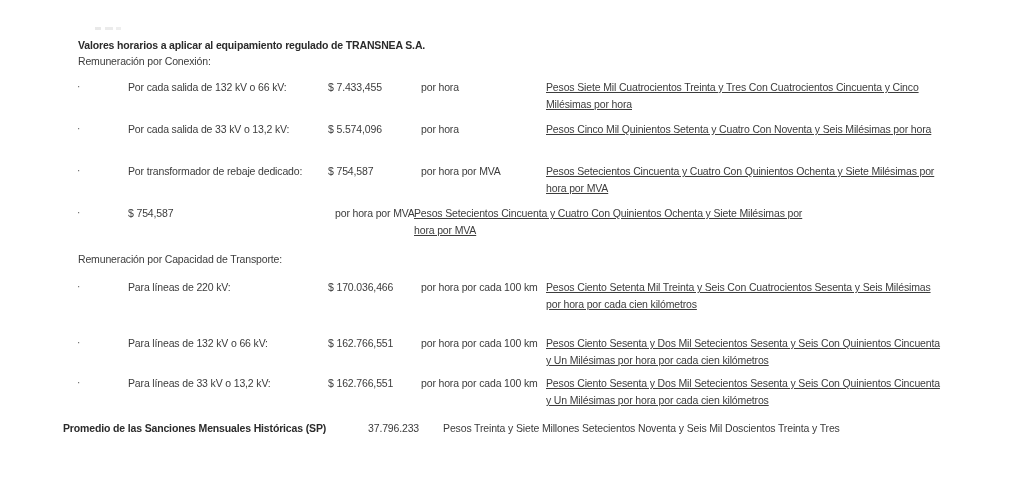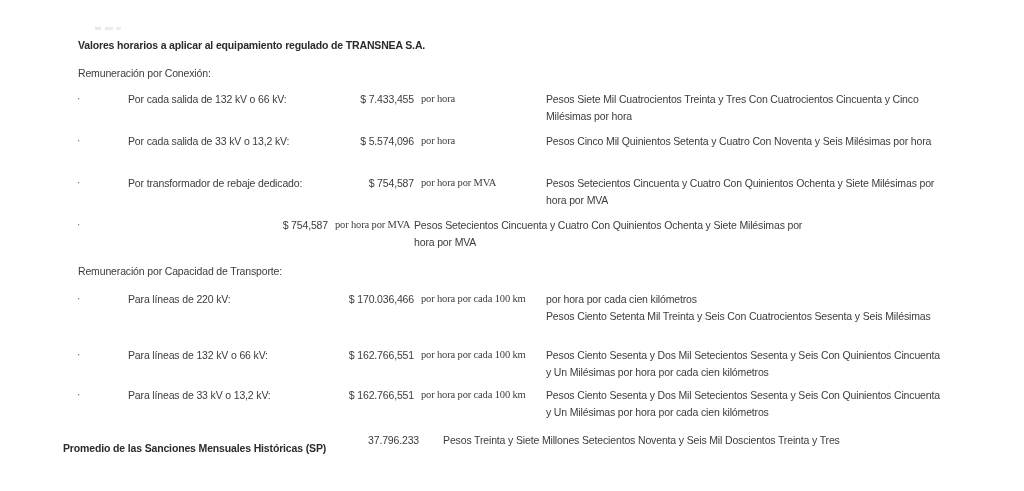--- a/index.html
+++ b/index.html
@@ -46,59 +46,57 @@
     padding-left: 77px;
     align-items: start;
   }
   .cell { line-height: 16px; }
   .bullet {
     color: #5a5a5a;
     font-size: 10px;
   }
   .label { white-space: nowrap; }
   .amount {
-    text-align: right;
     white-space: nowrap;
   }
   .unit {
     padding-left: 7px;
     white-space: nowrap;
-    font-family: Liberation Serif, serif;
   }
   .desc { line-height: 17px; }
   .desc-line {
     line-height: 17px;
     white-space: nowrap;
+    text-decoration: underline;
   }
   .summary-row {
     display: grid;
     grid-template-columns: 305px auto;
     padding-left: 63px;
     align-items: start;
     line-height: 16px;
   }
   .summary-label {
     font-weight: bold;
     color: #2b2b2b;
     white-space: nowrap;
-    margin-top: 8px;
   }
   .summary-value-wrap { white-space: nowrap; }
   .summary-value { margin-right: 24px; }
 </style>
 </head>
 <body>
 
 <div class="page">
 
   <div class="scan-artifact"></div>
 
   <div class="doc-title">Valores horarios a aplicar al equipamiento regulado de TRANSNEA S.A.</div>
 
-  <div class="section-heading" style="margin-top:12px">Remuneración por Conexión:</div>
+  <div class="section-heading" style="">Remuneración por Conexión:</div>
 
   <div class="row" style="margin-top:10px">
     <div class="cell bullet">·</div>
     <div class="cell label">Por cada salida de 132 kV o 66 kV:</div>
     <div class="cell amount">$ 7.433,455</div>
     <div class="cell unit">por hora</div>
     <div class="cell desc">
       <div class="desc-line">Pesos Siete Mil Cuatrocientos Treinta y Tres Con Cuatrocientos Cincuenta y Cinco</div>
       <div class="desc-line">Milésimas por hora</div>
     </div>
@@ -136,22 +134,22 @@
   </div>
 
   <div class="section-heading" style="margin-top:12px">Remuneración por Capacidad de Transporte:</div>
 
   <div class="row" style="margin-top:12px">
     <div class="cell bullet">·</div>
     <div class="cell label">Para líneas de 220 kV:</div>
     <div class="cell amount">$ 170.036,466</div>
     <div class="cell unit">por hora por cada 100 km</div>
     <div class="cell desc">
+      <div class="desc-line">Pesos Ciento Setenta Mil Treinta y Seis Con Cuatrocientos Sesenta y Seis Milésimas</div>
       <div class="desc-line">por hora por cada cien kilómetros</div>
-      <div class="desc-line">Pesos Ciento Setenta Mil Treinta y Seis Con Cuatrocientos Sesenta y Seis Milésimas</div>
     </div>
   </div>
 
   <div class="row" style="margin-top:22px">
     <div class="cell bullet">·</div>
     <div class="cell label">Para líneas de 132 kV o 66 kV:</div>
     <div class="cell amount">$ 162.766,551</div>
     <div class="cell unit">por hora por cada 100 km</div>
     <div class="cell desc">
       <div class="desc-line">Pesos Ciento Sesenta y Dos Mil Setecientos Sesenta y Seis Con Quinientos Cincuenta</div>

